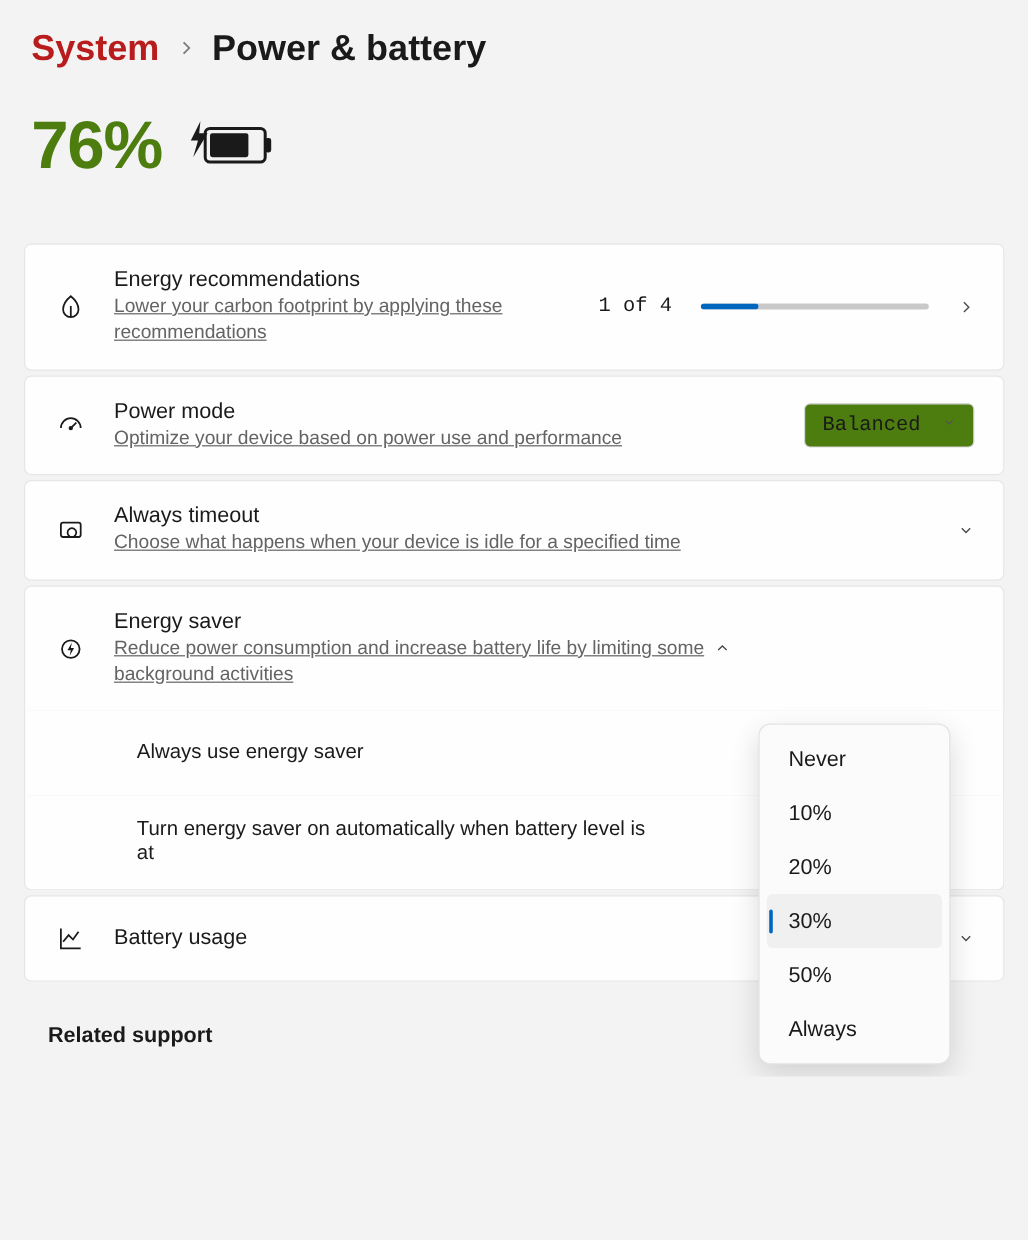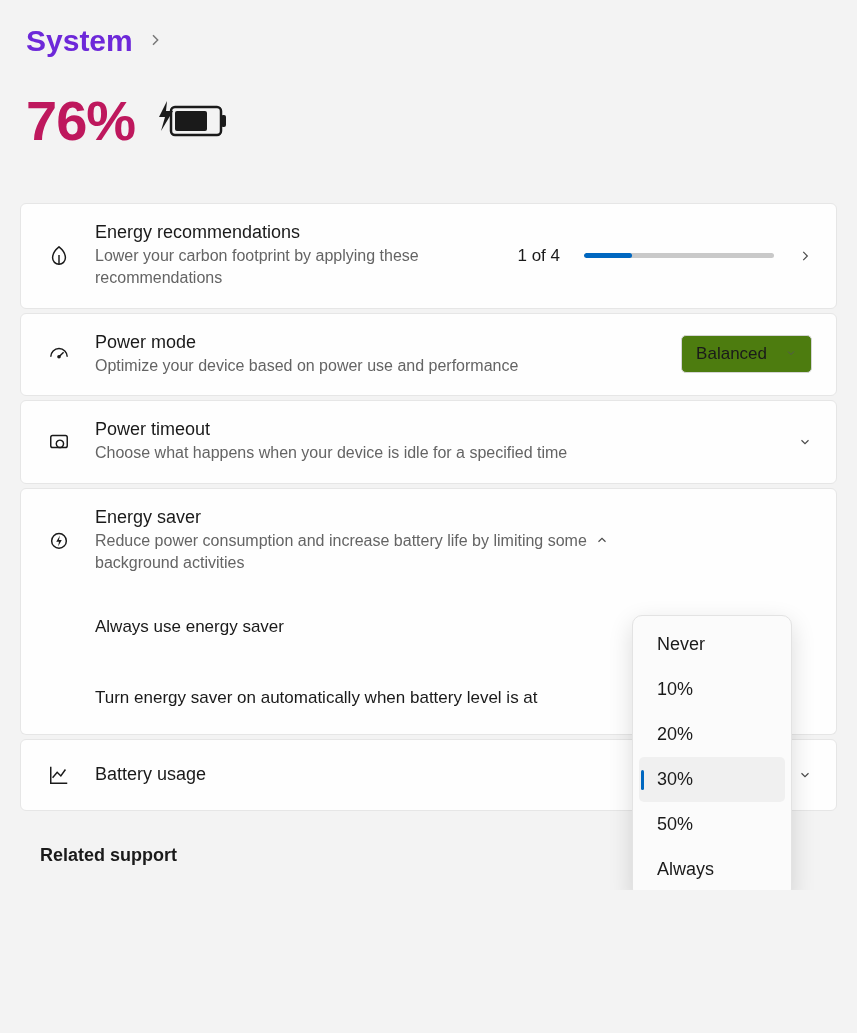--- a/index.html
+++ b/index.html
@@ -17,42 +17,42 @@
     .breadcrumb {
       display: flex;
       align-items: center;
       gap: 14px;
       margin-bottom: 24px;
       padding-left: 6px;
     }
     .breadcrumb-root {
       font-size: 30px;
       font-weight: 600;
-      color: #6d28d9;
+      color: #b91c1c;
       cursor: pointer;
     }
     .breadcrumb-sep {
       font-size: 22px;
       color: #777;
     }
     .breadcrumb-current {
       font-size: 30px;
       font-weight: 600;
       color: #1a1a1a;
     }
     .battery-hero {
       display: flex;
       align-items: center;
       gap: 22px;
       margin: 30px 0 50px 6px;
     }
     .battery-percent {
       font-size: 56px;
       font-weight: 600;
-      color: #be185d;
+      color: #4d7c0f;
       letter-spacing: -1px;
     }
     .battery-hero-icon svg {
       width: 72px;
       height: 44px;
       display: block;
     }
     .cards {
       display: flex;
       flex-direction: column;
@@ -93,25 +93,27 @@
     .card-title {
       font-size: 18px;
       color: #1a1a1a;
       font-weight: 400;
       margin-bottom: 2px;
     }
     .card-subtitle {
       font-size: 16px;
       color: #646464;
       line-height: 1.4;
+      text-decoration: underline;
     }
     .card-trailing {
       display: flex;
       align-items: center;
       gap: 24px;
+      font-family: Liberation Mono, monospace;
     }
     .progress-label {
       font-size: 17px;
       color: #1a1a1a;
       white-space: nowrap;
     }
     .progress-track {
       width: 190px;
       height: 5px;
       background: #c9c9c9;
@@ -141,20 +143,21 @@
       align-items: center;
       gap: 18px;
       font-size: 17px;
       cursor: pointer;
     }
     .select-box .chev {
       color: #555;
     }
     .subcard .card-body .card-title {
       font-size: 17px;
+      margin-left: 19px;
     }
     .sub-indent {
       padding-left: 74px;
     }
     .flyout {
       position: absolute;
       background: #fbfbfb;
       border: 1px solid #e3e3e3;
       border-radius: 10px;
       box-shadow: 0 8px 24px rgba(0,0,0,0.14);
@@ -192,20 +195,21 @@
 </head>
 <body>
 
 <div class="breadcrumb">
   <span class="breadcrumb-root">System</span>
   <span class="breadcrumb-sep">
     <svg viewBox="0 0 24 24" width="16" height="16" fill="none" stroke="currentColor" stroke-width="2.2">
         <polyline points="9 5 16 12 9 19"></polyline>
       </svg>
   </span>
+  <span class="breadcrumb-current">Power &amp; battery</span>
 </div>
 
 <div class="battery-hero">
   <div class="battery-percent">76%</div>
   <div class="battery-hero-icon">
     <svg viewBox="0 0 72 44">
       <rect x="14" y="8" width="50" height="28" rx="4" fill="none" stroke="#1a1a1a" stroke-width="2.5"></rect>
       <rect x="64" y="16" width="5" height="12" rx="2" fill="#1a1a1a"></rect>
       <rect x="18" y="12" width="32" height="20" rx="2" fill="#1a1a1a"></rect>
       <polygon points="10,2 2,18 8,18 4,32 16,12 9,12" fill="#1a1a1a"></polygon>
@@ -264,21 +268,21 @@
   </div>
 
   <div class="card">
     <div class="card-icon">
       <svg viewBox="0 0 24 24" fill="none" stroke="currentColor" stroke-width="1.6">
         <rect x="3" y="5" width="18" height="13" rx="2"></rect>
         <path d="M17 14 a4 4 0 1 0 0 0.01"></path>
       </svg>
     </div>
     <div class="card-body">
-      <div class="card-title">Power timeout</div>
+      <div class="card-title">Always timeout</div>
       <div class="card-subtitle">Choose what happens when your device is idle for a specified time</div>
     </div>
     <div class="card-trailing">
       <span class="chevron">
         <svg viewBox="0 0 24 24" fill="none" stroke="currentColor" stroke-width="2">
             <polyline points="6 9 12 15 18 9"></polyline>
           </svg>
       </span>
     </div>
   </div>
@@ -329,21 +333,21 @@
     </div>
     <div class="card-trailing">
       <span class="chevron">
         <svg viewBox="0 0 24 24" fill="none" stroke="currentColor" stroke-width="2">
             <polyline points="6 9 12 15 18 9"></polyline>
           </svg>
       </span>
     </div>
   </div>
 
-  <div class="flyout" id="flyout" style="top:412px; left:612px;">
+  <div class="flyout" id="flyout" style="top:400px; left:612px;">
   <div class="flyout-item">Never</div>
       <div class="flyout-item">10%</div>
       <div class="flyout-item">20%</div>
       <div class="flyout-item selected">30%</div>
       <div class="flyout-item">50%</div>
       <div class="flyout-item">Always</div>
     </div>
 
 </div>
 

